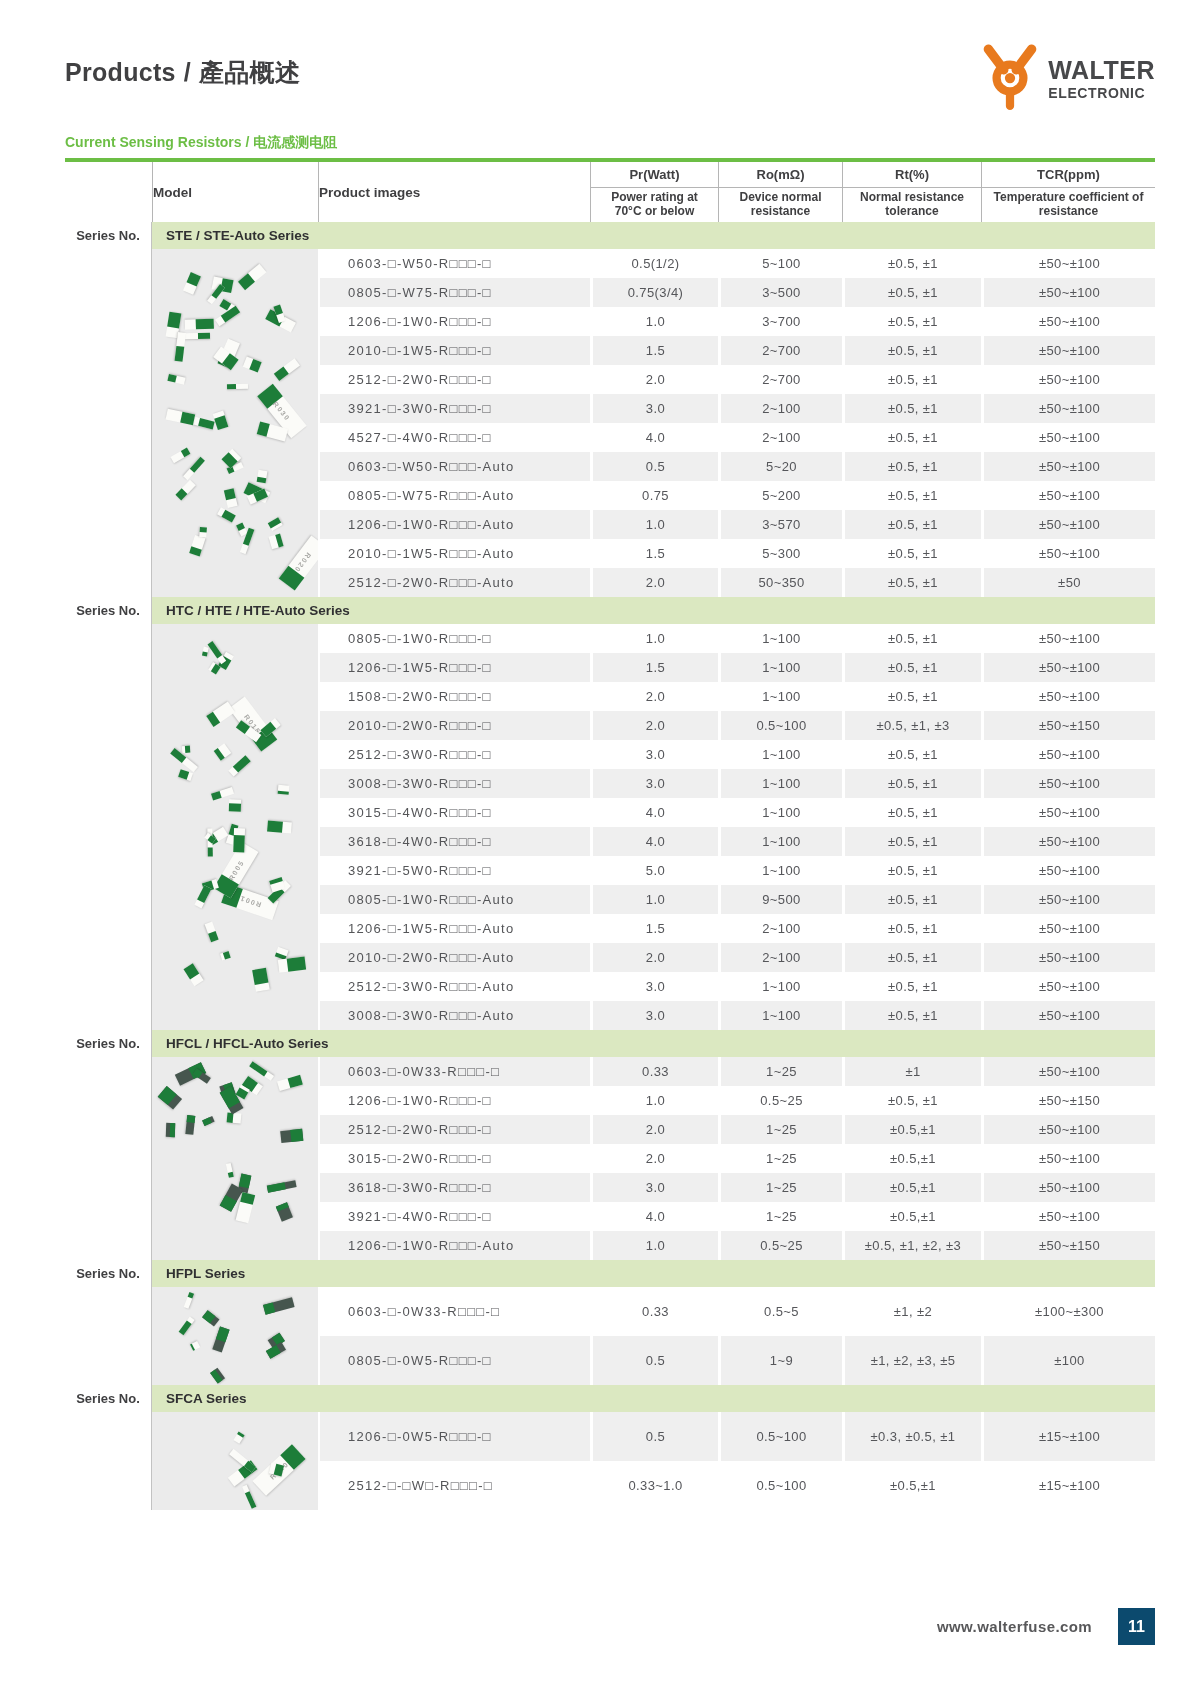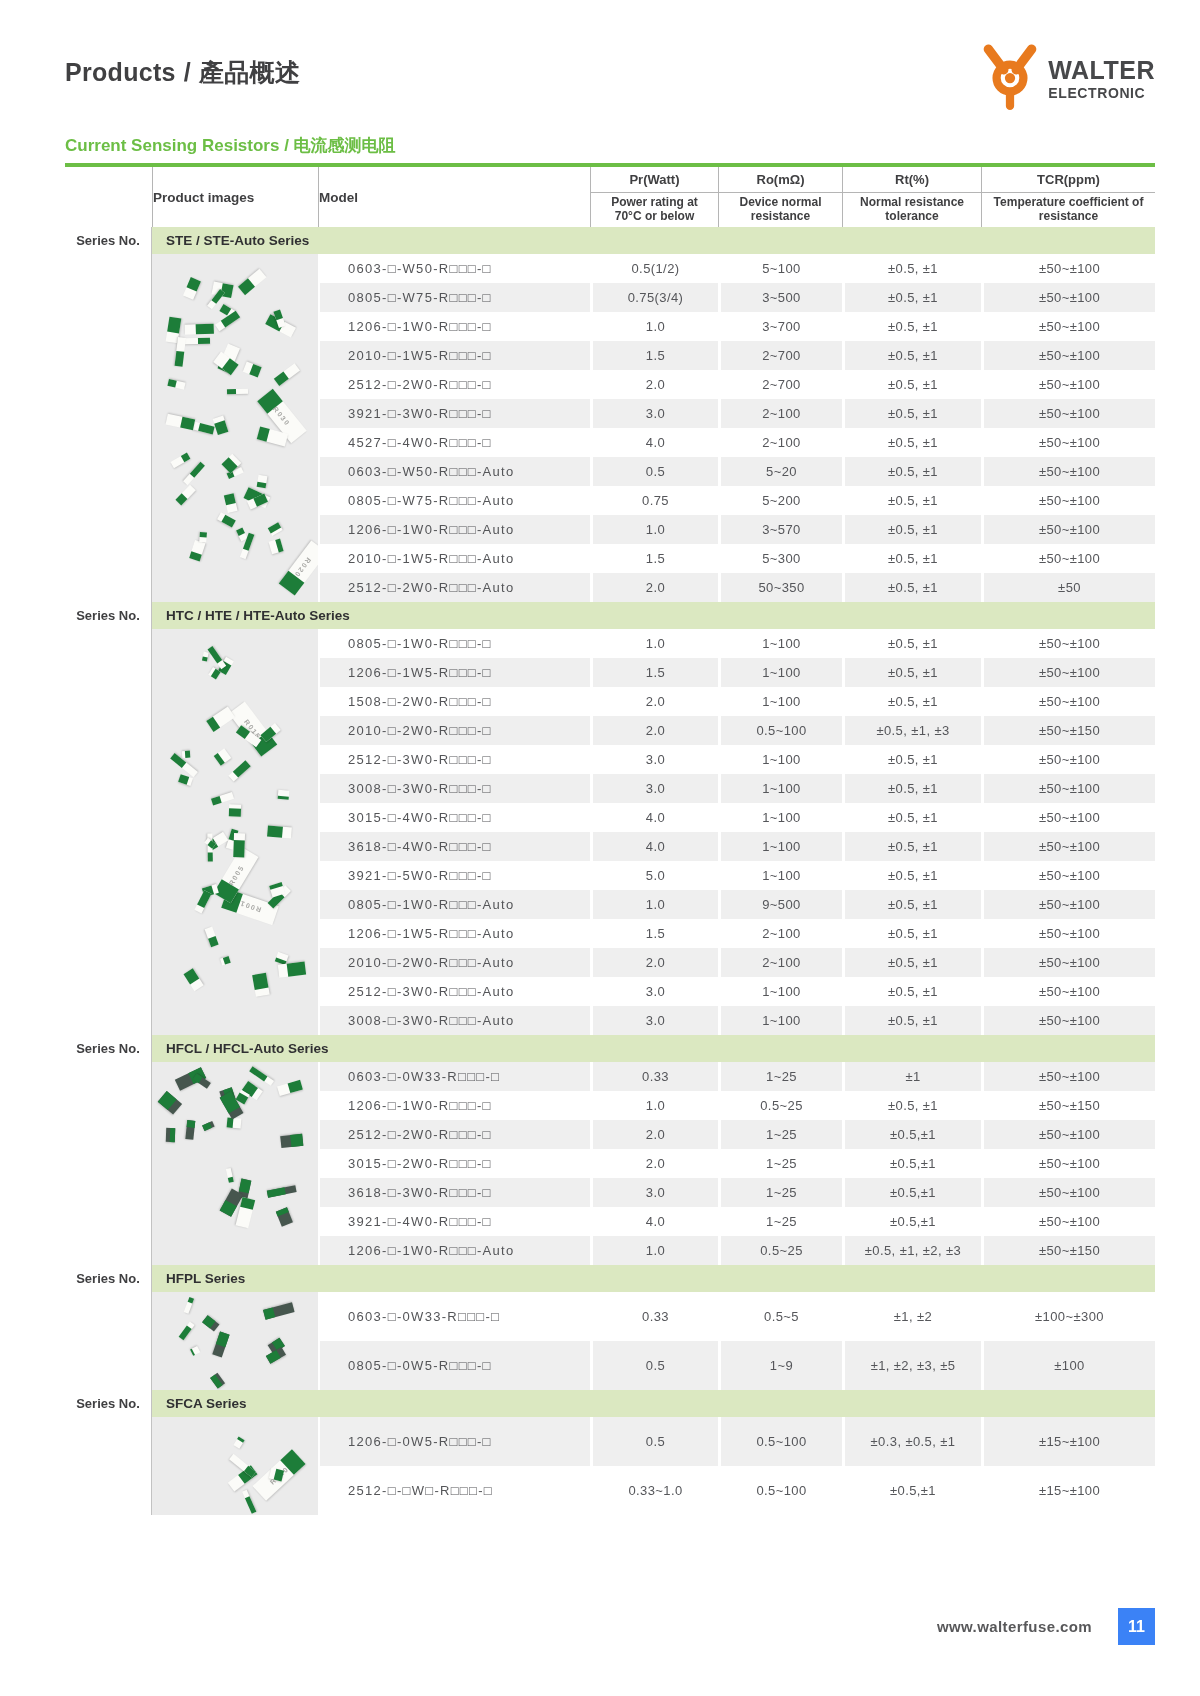--- a/index.html
+++ b/index.html
@@ -10,21 +10,21 @@
   .top-bar{display:flex;justify-content:space-between;align-items:flex-start;
            margin:44px 45px 0 65px;}
   .page-title{font-size:25px;font-weight:bold;color:#404042;letter-spacing:.3px;padding-top:12px;}
   .page-title .sep{margin:0 8px;font-weight:bold;}
   .logo{display:flex;align-items:center;gap:9px;}
   .logo-text{line-height:1;}
   .logo-name{font-size:25px;font-weight:bold;color:#47484a;letter-spacing:.5px;}
   .logo-sub{font-size:14px;font-weight:bold;color:#47484a;letter-spacing:.6px;margin-top:3px;}
 
   
-  .section-heading{margin:20px 65px 6px;font-size:17px;font-weight:bold;color:#6cbe45;}
+  .section-heading{margin:20px 65px 6px;font-size:14px;font-weight:bold;color:#6cbe45;}
   .green-rule{margin-left:65px;width:1090px;height:4px;background:#6cbe45;}
 
   
   .ptable{margin-left:65px;width:1090px;}
   .thead{display:grid;grid-template-columns:87px 166px 272px 128px 124px 139px 174px;height:60px;}
   .th{border-left:1px solid #b5b5b5;display:flex;align-items:center;
       font-weight:bold;color:#3f3f41;font-size:13.5px;}
   .th-empty{border-left:none;}
   .th-split{flex-direction:column;align-items:stretch;padding:0;}
   .th-top{height:25px;display:flex;align-items:center;justify-content:center;
@@ -53,21 +53,21 @@
 
   
   .chip{position:absolute;background:#fbfbf8;box-shadow:0 1px 2px rgba(0,0,0,.18);display:flex;}
   .chip-green{height:100%;background:#1d7d39;}
   .chip-label{position:absolute;inset:0;display:flex;align-items:center;justify-content:center;
               font-size:7px;color:#a9a9a6;letter-spacing:1.5px;font-weight:bold;}
 
   
   .footer{position:absolute;top:1608px;right:45px;display:flex;align-items:center;gap:26px;}
   .footer-url{font-size:15px;font-weight:bold;color:#58585a;letter-spacing:.4px;}
-  .page-num{width:37px;height:37px;background:#3b82f6;color:#fff;display:flex;align-items:center;
+  .page-num{width:37px;height:37px;background:#0c4a6e;color:#fff;display:flex;align-items:center;
             justify-content:center;font-size:16px;font-weight:bold;}
 </style>
 </head>
 <body>
 
 <div class="page">
 
   <div class="top-bar">
     <div class="page-title">
       <span>Products</span><span class="sep">/</span><span>產品概述</span>
@@ -90,22 +90,22 @@
       </span>
     </div>
   </div>
 
   <div class="section-heading">Current Sensing Resistors / 电流感测电阻</div>
   <div class="green-rule"></div>
 
   <div class="ptable">
     <div class="thead">
       <div class="th th-empty"></div>
+      <div class="th">Model</div>
       <div class="th">Product images</div>
-      <div class="th">Model</div>
       <div class="th th-split">
         <div class="th-top">Pr(Watt)</div>
         <div class="th-sub">Power rating at 70°C or below</div>
       </div>
       <div class="th th-split">
         <div class="th-top">Ro(mΩ)</div>
         <div class="th-sub">Device normal resistance</div>
       </div>
       <div class="th th-split">
         <div class="th-top">Rt(%)</div>

